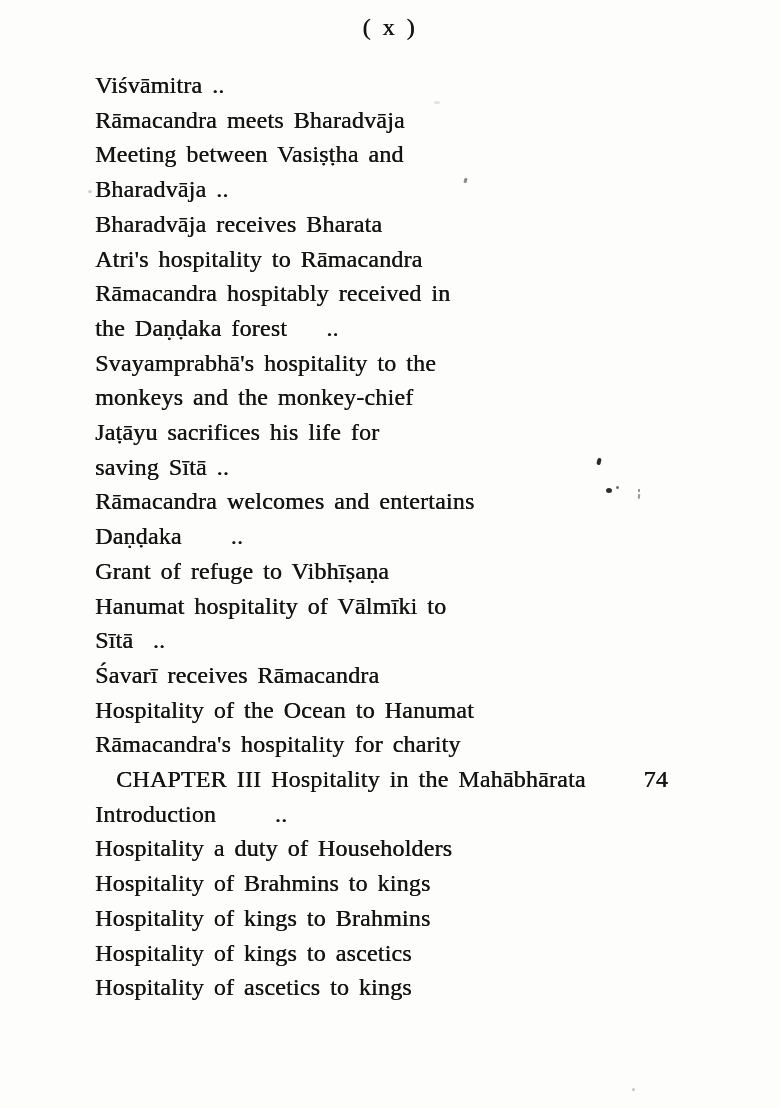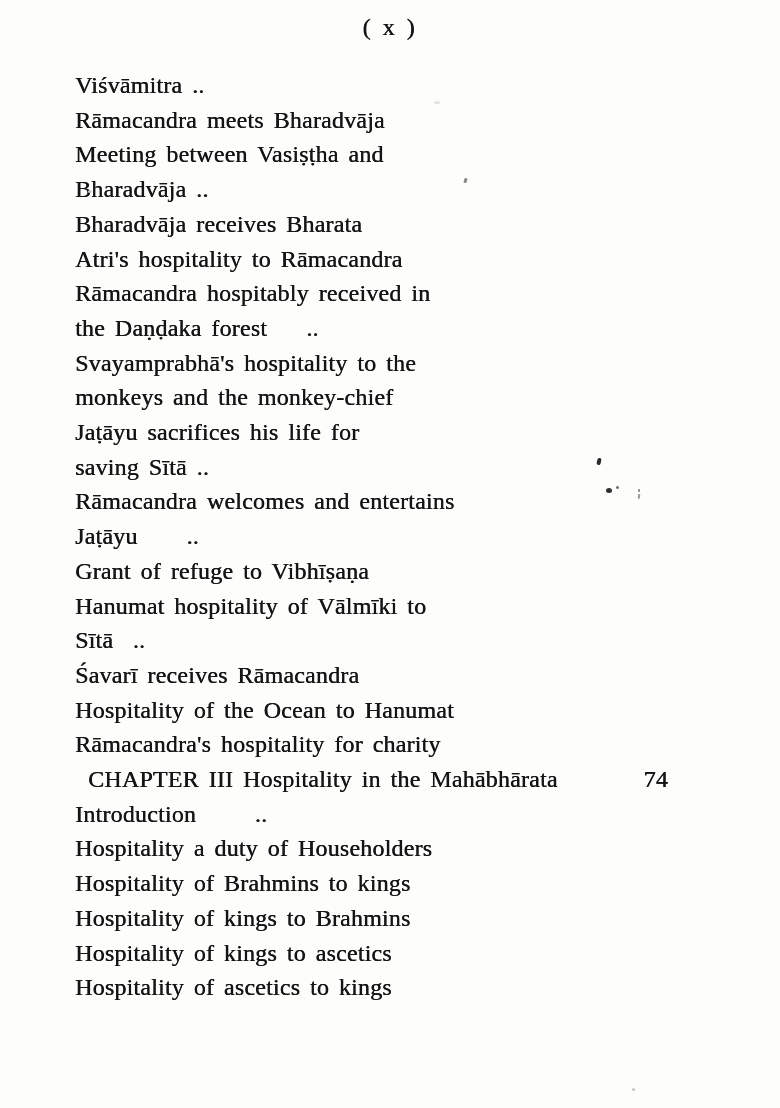--- a/index.html
+++ b/index.html
@@ -30,33 +30,34 @@
   }
   .toc {
     position: absolute;
     top: 68px;
     left: 0;
     width: 780px;
     font-size: 24px;
     line-height: 34.7px;
   }
   .entry {
-    padding-left: 75px;
+    padding-left: 95px;
     white-space: pre;
     word-spacing: 0.15em;
     letter-spacing: 0.2px;
     text-shadow: 0.4px 0 0 currentColor;
   }
   .chapter {
     position: relative;
     padding-left: 88px;
     white-space: pre;
     word-spacing: 0.15em;
     letter-spacing: 0.2px;
     text-shadow: 0.4px 0 0 currentColor;
+    margin-left: 28px;
   }
   .pagenum {
     position: absolute;
     top: 0;
     right: 112px;
     white-space: pre;
     text-shadow: 0.4px 0 0 currentColor;
   }
   .speck {
     position: absolute;
@@ -77,21 +78,21 @@
     <div class="entry">Bharadvāja ..</div>
     <div class="entry">Bharadvāja receives Bharata</div>
     <div class="entry">Atri's hospitality to Rāmacandra</div>
     <div class="entry">Rāmacandra hospitably received in</div>
     <div class="entry">the Daṇḍaka forest    ..</div>
     <div class="entry">Svayamprabhā's hospitality to the</div>
     <div class="entry">monkeys and the monkey-chief</div>
     <div class="entry">Jaṭāyu sacrifices his life for</div>
     <div class="entry">saving Sītā ..</div>
     <div class="entry">Rāmacandra welcomes and entertains</div>
-    <div class="entry">Jaṭāyu     ..</div>
+    <div class="entry">Daṇḍaka     ..</div>
     <div class="entry">Grant of refuge to Vibhīṣaṇa</div>
     <div class="entry">Hanumat hospitality of Vālmīki to</div>
     <div class="entry">Sītā  ..</div>
     <div class="entry">Śavarī receives Rāmacandra</div>
     <div class="entry">Hospitality of the Ocean to Hanumat</div>
     <div class="entry">Rāmacandra's hospitality for charity</div>
 
     <div class="chapter"><span>CHAPTER III Hospitality in the Mahābhārata</span><span class="pagenum">74</span></div>
 
     <div class="entry">Introduction      ..</div>

